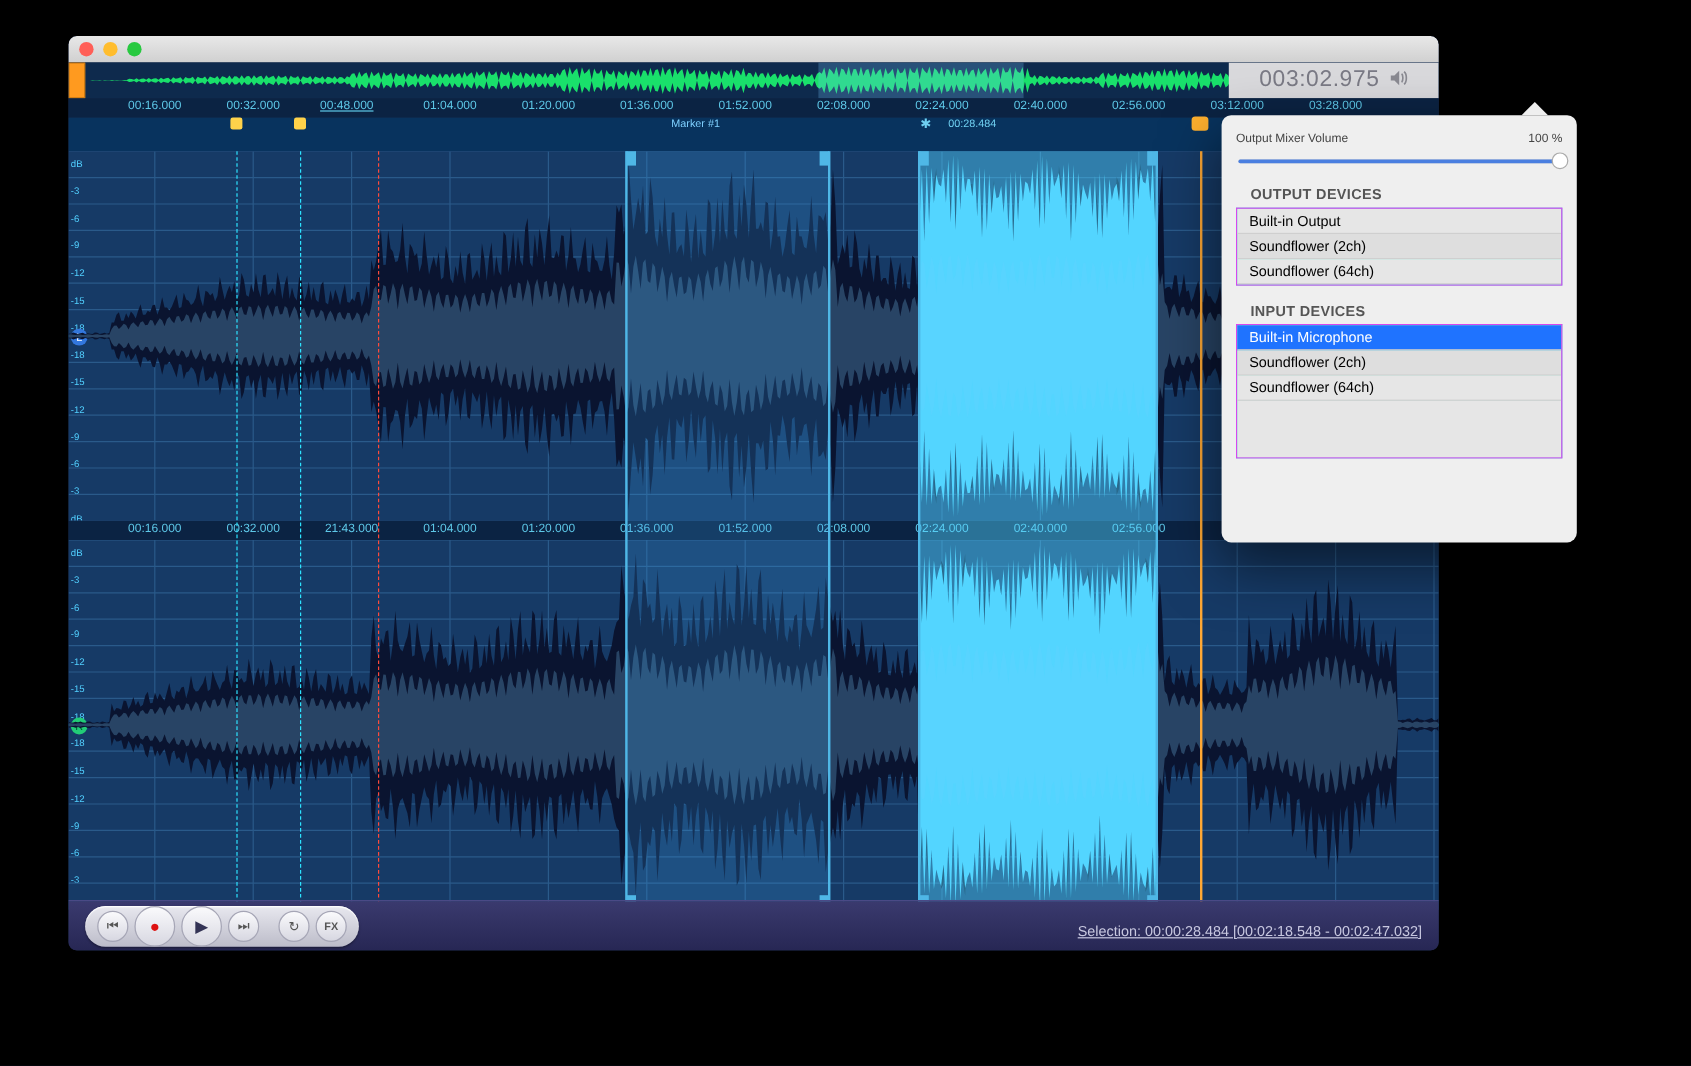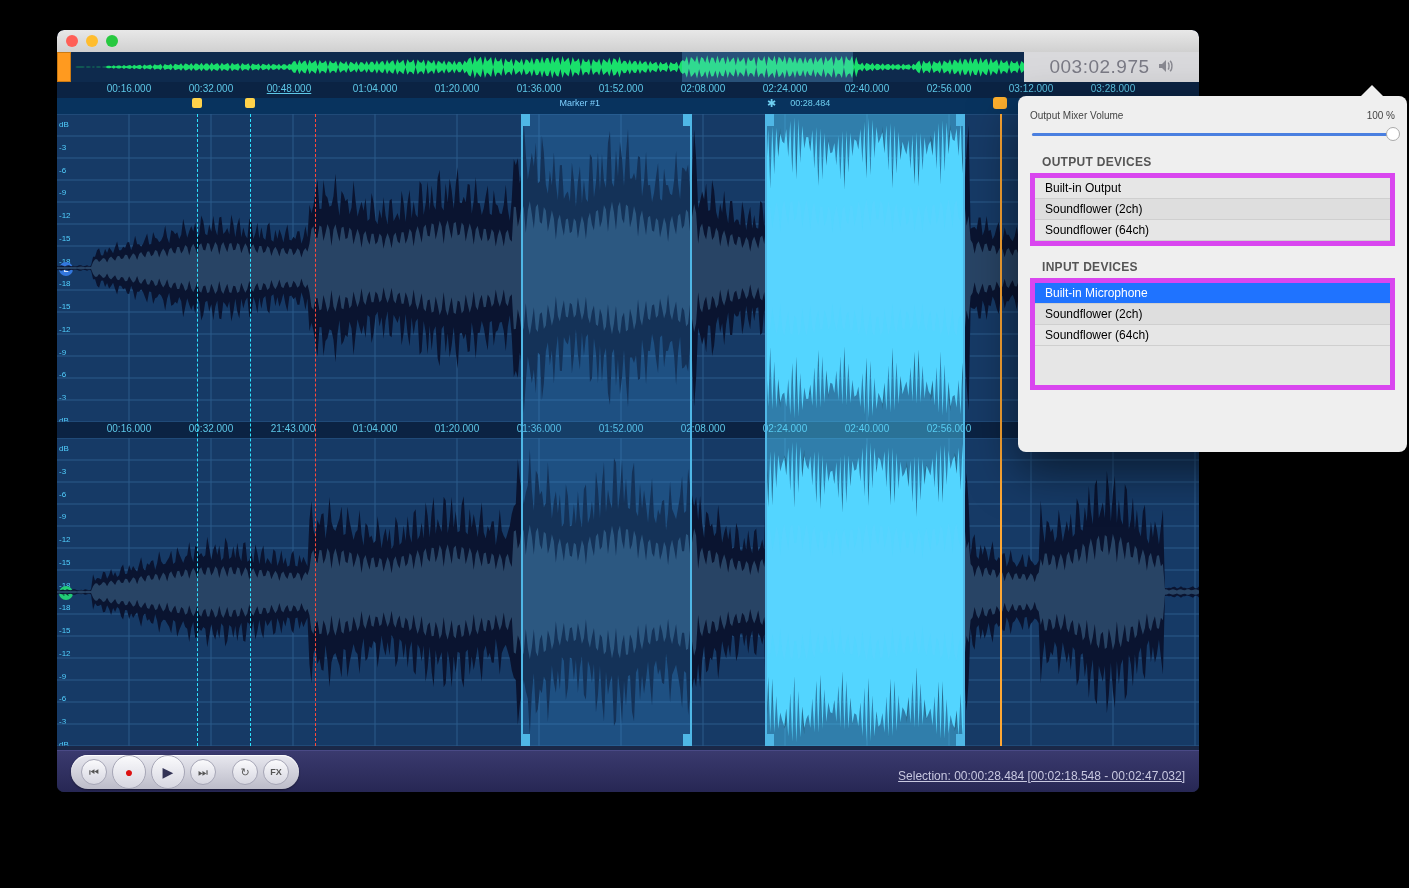--- a/index.html
+++ b/index.html
@@ -38,21 +38,21 @@
   background:#d9d9dc; display:flex; align-items:center; justify-content:center;
   font-family: "Menlo","Courier New",monospace; font-size:19px; color:#7a7a85; letter-spacing:.5px;
 }
 .counter .spk { margin-left:8px; color:#8a8a92; }
 
 
 .ruler { height:16px; background:#0b2343; display:flex; font-size:10px; color:#5ec8e8; position:relative; }
 .ruler .tick { position:absolute; top:1px; transform:translateX(-50%); }
 
 
-.markers { height:16px; background:#08335e; position:relative; font-size:9px; color:#96d8ff; }
+.markers { height:28px; background:#08335e; position:relative; font-size:9px; color:#96d8ff; }
 .mk-flag  { position:absolute; top:0; width:10px; height:10px; background:#ffd24a; border-radius:2px; transform:translateX(-5px);}
 .mk-label { position:absolute; top:0; color:#7fd0ff; }
 .mk-star  { position:absolute; top:-1px; color:#6fcff0; font-size:11px; transform:translateX(-5px);}
 .mk-num   { position:absolute; top:0; color:#6fcff0; }
 .mk-play  { position:absolute; top:-1px; width:14px; height:12px; background:#ffb02e; border-radius:3px; transform:translateX(-7px);}
 
 
 .panes { position:relative; }
 .pane  { height:308px; position:relative; background:#163a66; overflow:hidden; }
 .pane-ruler { height:16px; background:#0b2343; position:relative; font-size:10px; color:#5ec8e8;}
@@ -102,37 +102,37 @@
   border:1px solid #a6a6b6; display:flex; align-items:center; justify-content:center;
   color:#555; font-size:11px;
 }
 .tbtn.big{ width:34px; height:34px; font-size:14px;}
 .tbtn.rec{ color:#d11;}
 .tbtn.play{ color:#335; }
 .selection-status { position:absolute; right:14px; bottom:9px; font-size:12px; color:#c8c8e0;text-decoration:underline;}
 
 
 .popover {
-  position:absolute; left:1018px; top:96px; width:389px; height:356px;
+  position:absolute; left:1018px; top:96px; width:296px; height:356px;
   background:#efefef; border-radius:8px; box-shadow:0 18px 48px rgba(0,0,0,.55);
   padding:14px 12px 10px;
 }
 .popover::before{
   content:""; position:absolute; top:-11px; right:24px;
   border:11px solid transparent; border-bottom-color:#efefef; border-top:none;
 }
 .pv-row { display:flex; align-items:center; font-size:10px; color:#444; margin-bottom:6px;}
 .pv-row .lab{ flex:0 0 auto;}
 .pv-row .val{ margin-left:auto;}
 .slider { position:relative; height:14px; margin:0 2px 14px;}
 .slider .track{ position:absolute; left:0; right:0; top:6px; height:3px; background:#c8c8c8; border-radius:2px;}
 .slider .fill { position:absolute; left:0; top:6px; height:3px; background:#4a7fe0; border-radius:2px;}
 .slider .knob { position:absolute; top:0; width:14px; height:14px; border-radius:50%; background:#fff; border:1px solid #aaa; transform:translateX(-7px);}
 .sect-title { font-size:12px; font-weight:700; color:#555; letter-spacing:.3px; margin:8px 12px 4px;}
-.dev-list { border:5px solid #d946ef; background:#5eead4; max-height:128px; overflow:hidden;}
+.dev-list { border:1px solid #d946ef; background:#5eead4; max-height:128px; overflow:hidden;}
 .dev-row  { height:21px; line-height:21px; padding:0 10px; font-size:12px; background:#e6e6e6; border-bottom:1px solid #cfcfcf; position:relative;}
 .dev-row:nth-child(even){ background:#dedede;}
 .dev-row.sel{ background:#1f73ff; color:#fff;}
 .dev-row .dot{ position:absolute; left:3px; top:5px; width:4px; height:11px; background:#22d23a;}
 .dev-row.hasdot{ padding-left:14px;}
 .dev-spacer{ height:60px; background:#e6e6e6;}
 </style>
 </head>
 <body>
 

